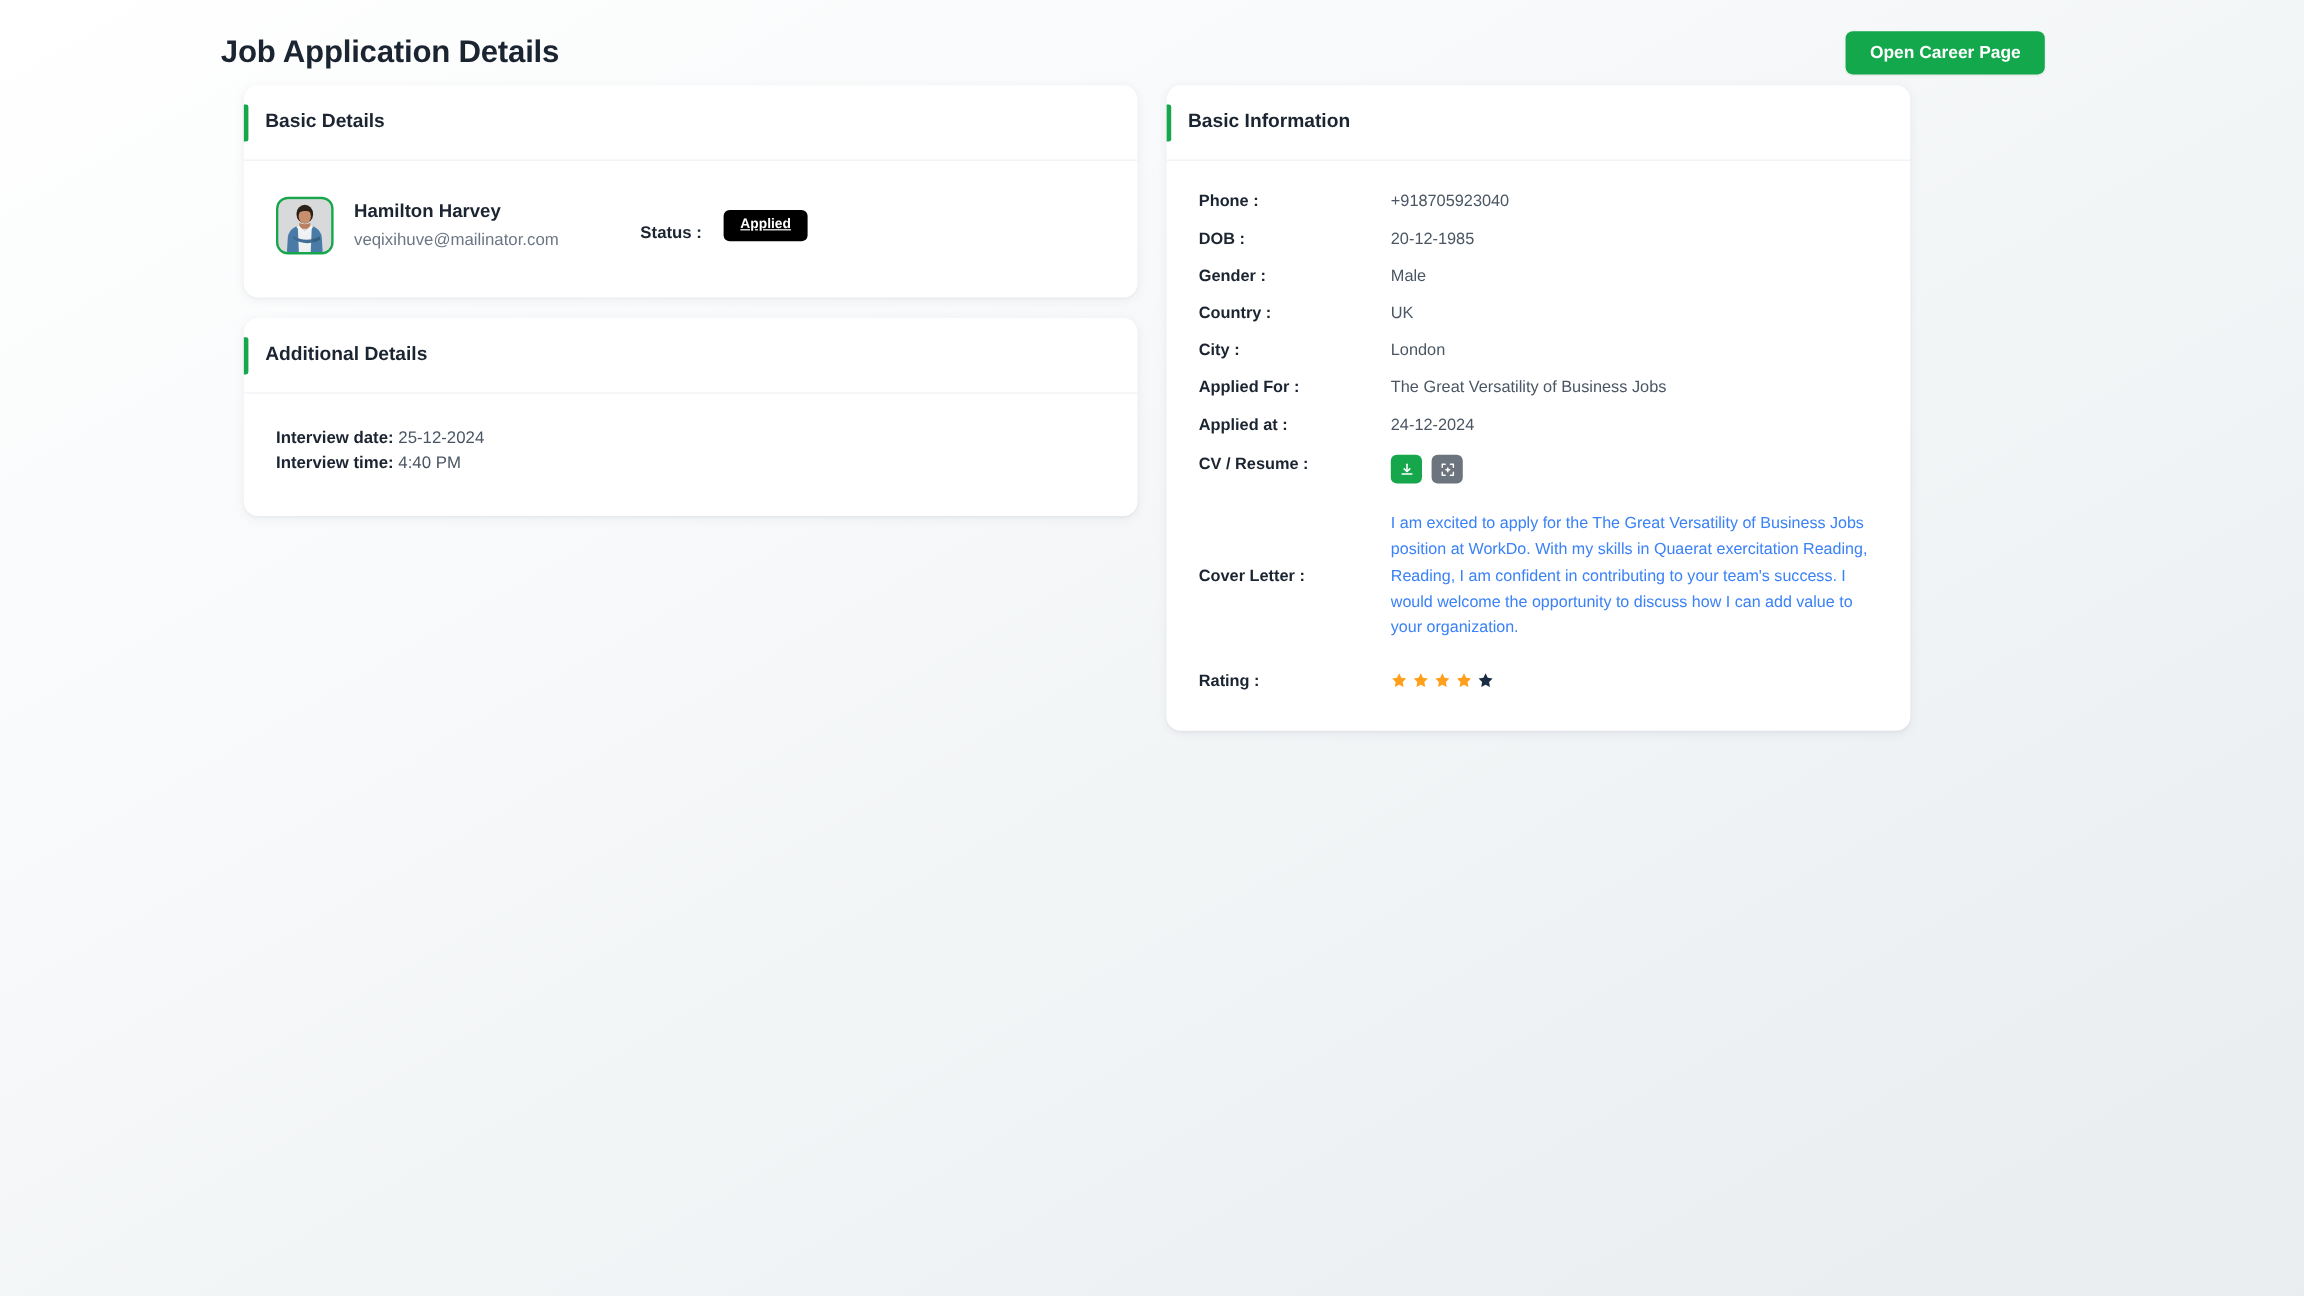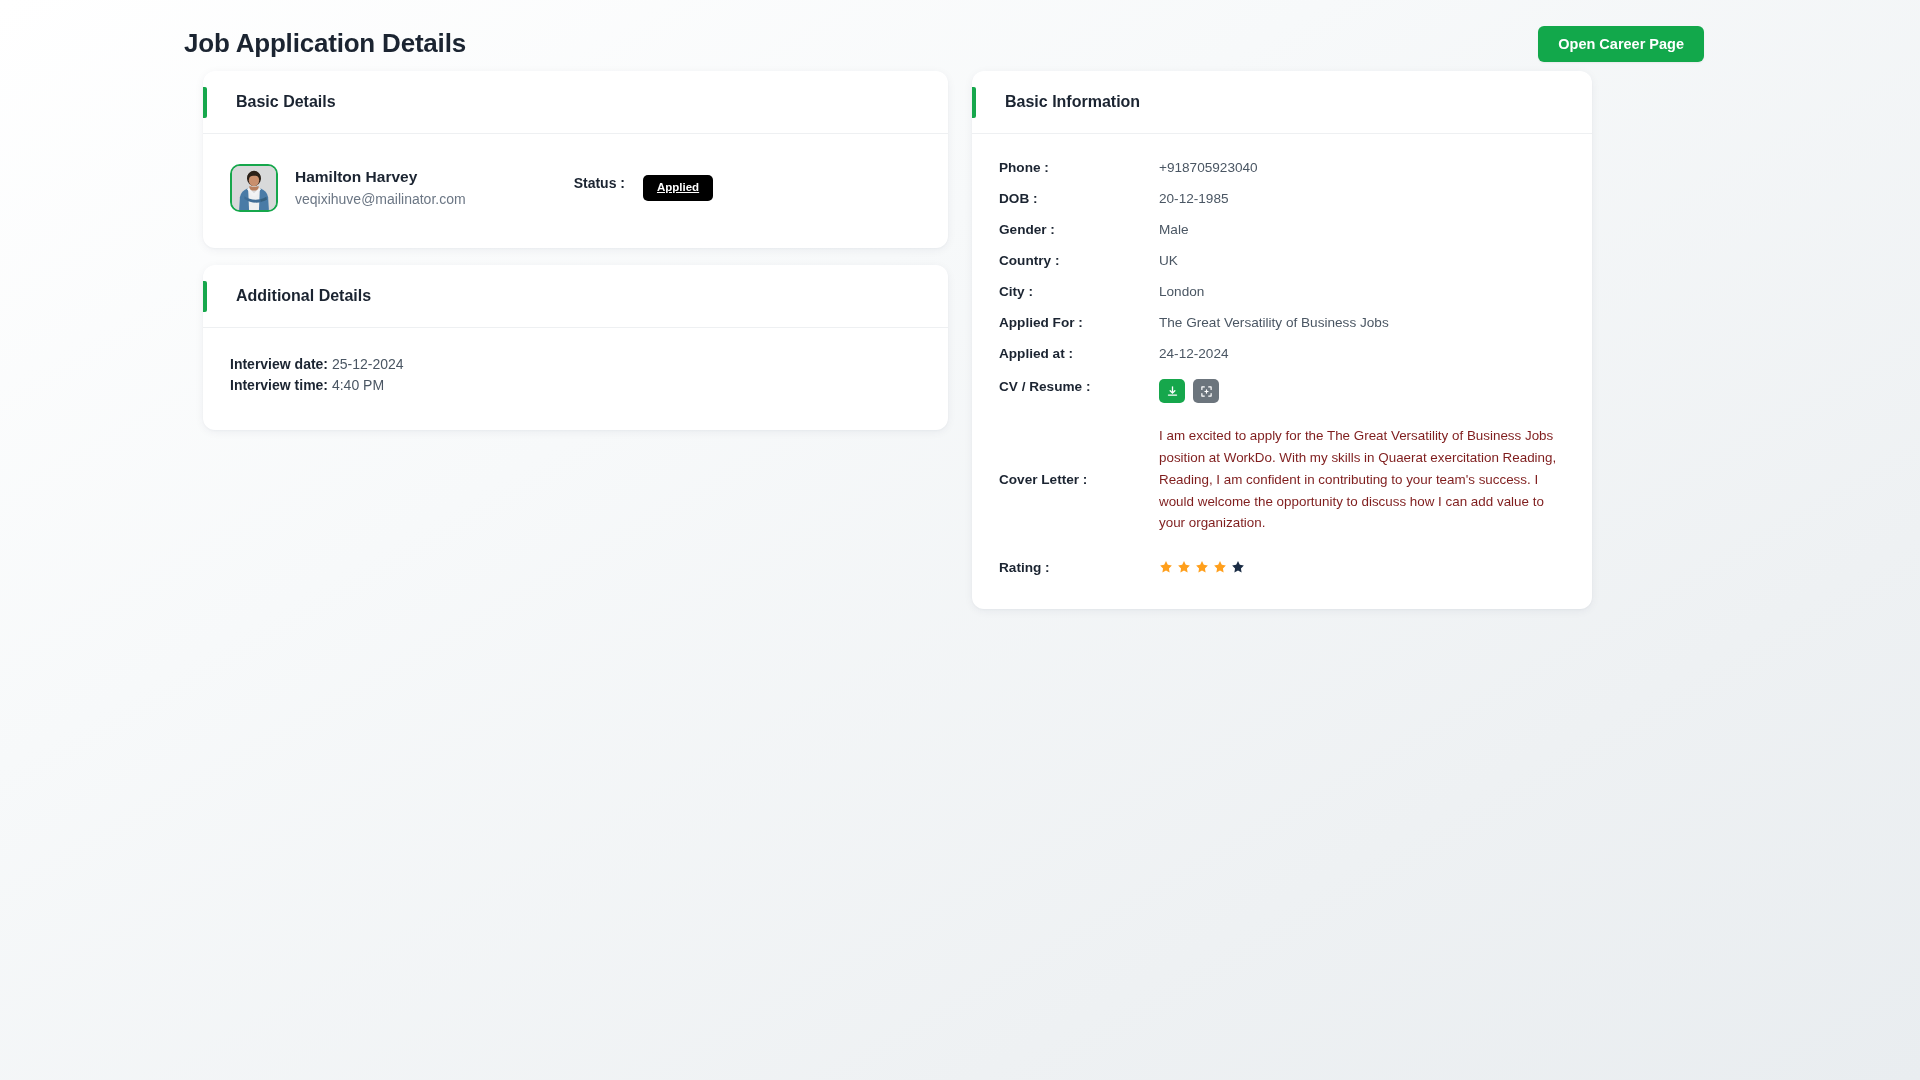--- a/index.html
+++ b/index.html
@@ -66,21 +66,21 @@
     box-shadow: 0 2px 10px rgba(25, 42, 70, .055), 0 1px 2px rgba(25,42,70,.03);
     overflow: hidden;
   }
 
   .card-head {
     position: relative;
     height: 63px;
     display: flex;
     align-items: center;
     border-bottom: 1px solid #eef0f2;
-    padding-left: 33px;
+    padding-left: 18px;
   }
 
   .accent-bar {
     position: absolute;
     left: 0;
     top: 16px;
     width: 4px;
     height: 31px;
     background: #16a74c;
     border-radius: 0 2px 2px 0;
@@ -124,22 +124,22 @@
   }
   .profile-email {
     font-size: 14px;
     color: #6b7684;
     margin-top: 2px;
     line-height: 1.35;
   }
 
   .status-wrap {
     display: flex;
-    align-items: flex-start;
-    margin-left: 108px;
+    align-items: flex-end;
+    margin-left: 68px;
   }
   .status-label {
     font-size: 14px;
     font-weight: 700;
     color: #1b2431;
     margin-right: 18px;
   }
   .badge-applied {
     background: #000000;
     color: #ffffff;
@@ -199,21 +199,21 @@
     padding: 0;
   }
   .icon-btn.green { background: #16a74c; }
   .icon-btn.grey  { background: #6c757d; }
   .icon-btn svg { display: block; }
 
   .cover-row td { padding-top: 12px !important; padding-bottom: 12px !important; }
   .cover-label { vertical-align: middle !important; }
   .cover-text {
     font-size: 13.4px;
-    color: #7f1d1d;
+    color: #3b82f6;
     line-height: 1.63;
     max-width: 545px;
   }
 
   .rating-row td { padding-top: 14px !important; }
   .rating-label { vertical-align: middle !important; }
   .stars { display: flex; gap: 4px; align-items: center; }
   .stars svg { display: block; }
 </style>
 </head>

